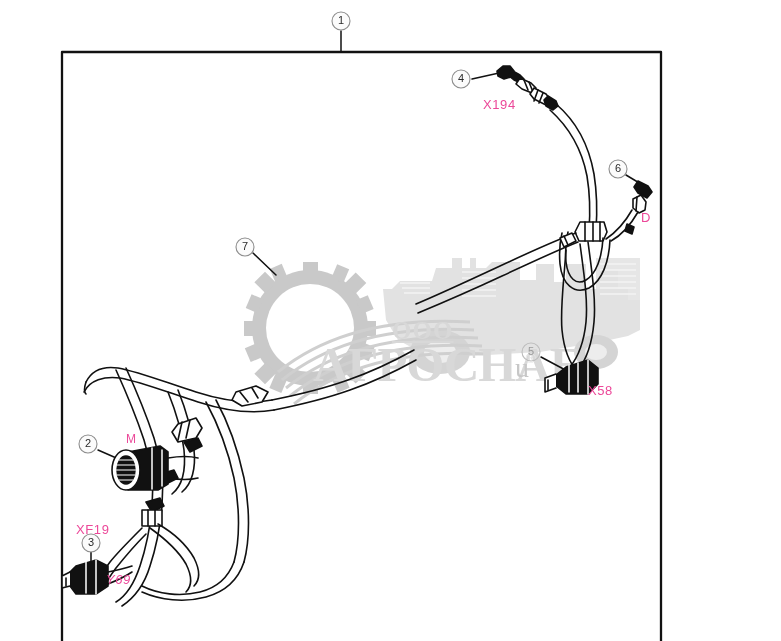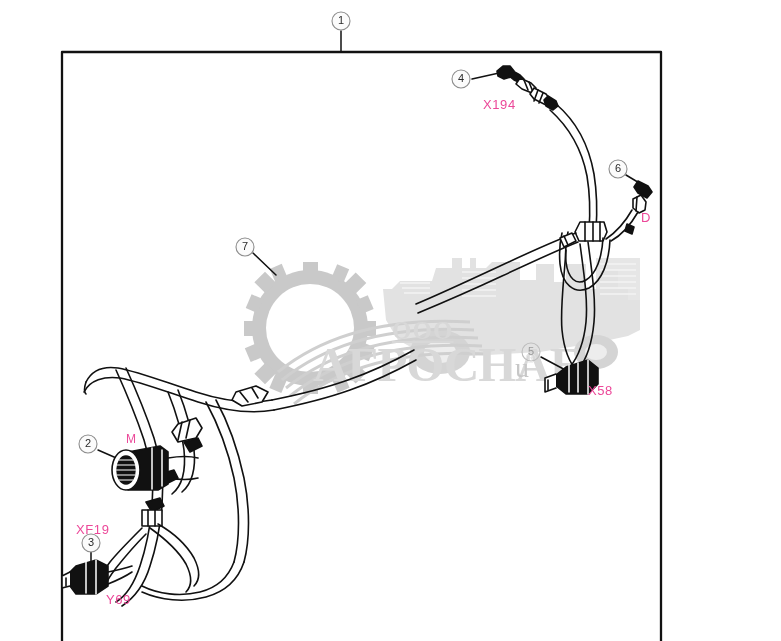--- a/index.html
+++ b/index.html
@@ -286,15 +286,15 @@
   <div class="callout-num" style="left:453px; top:71px;">4</div>
   <div class="callout-num" style="left:523px; top:344px; color:#9a9a9a;">5</div>
   <div class="callout-num" style="left:610px; top:161px;">6</div>
   <div class="callout-num" style="left:237px; top:239px;">7</div>
 
   <div class="txt" style="left:483px; top:97px;">X194</div>
   <div class="txt" style="left:641px; top:210px;">D</div>
   <div class="txt" style="left:588px; top:383px;">X58</div>
   <div class="txt txt-small" style="left:126px; top:432px;">M</div>
   <div class="txt" style="left:76px; top:490px;margin-top:32px;">XF19</div>
-  <div class="txt" style="left:106px; top:592px;">Y69</div>
+  <div class="txt" style="left:106px; top:572px;font-style:italic;">Y69</div>
 
 </div>
 
 </body></html>

